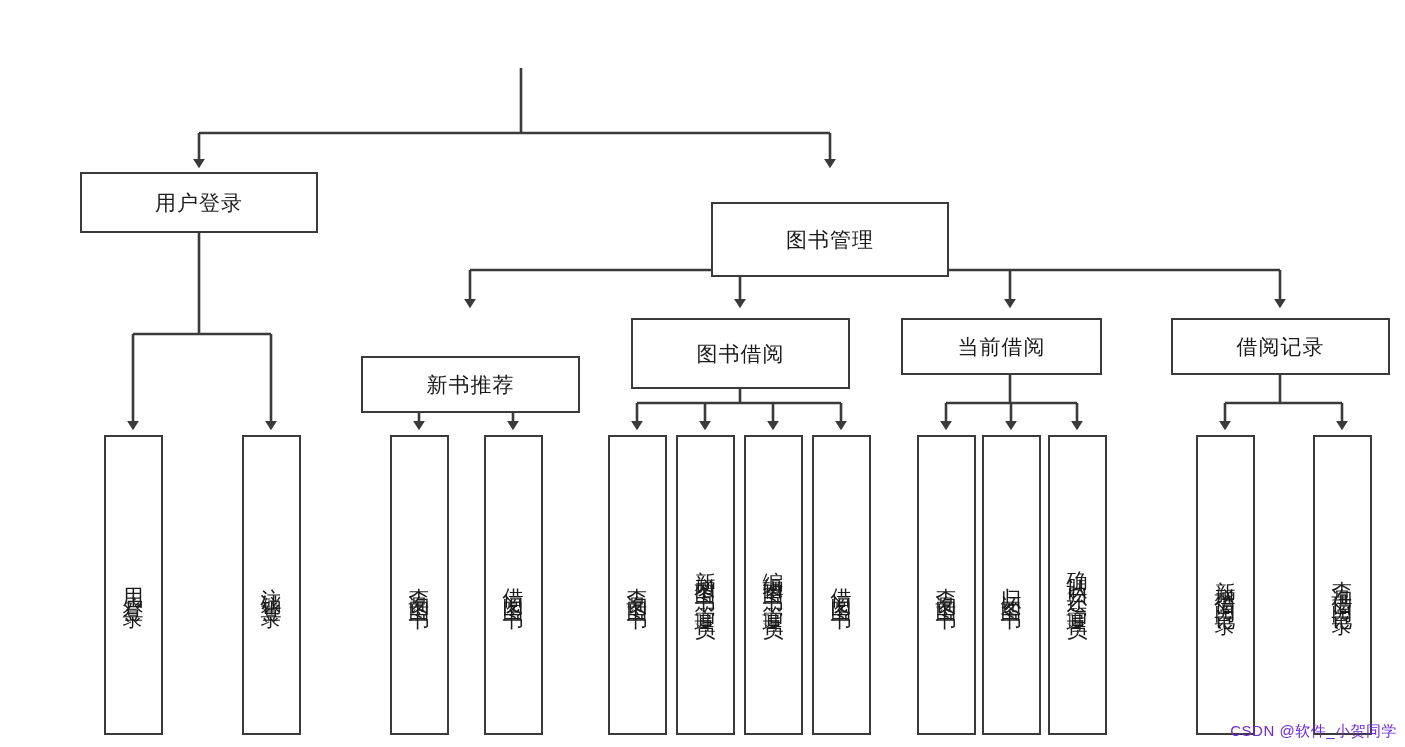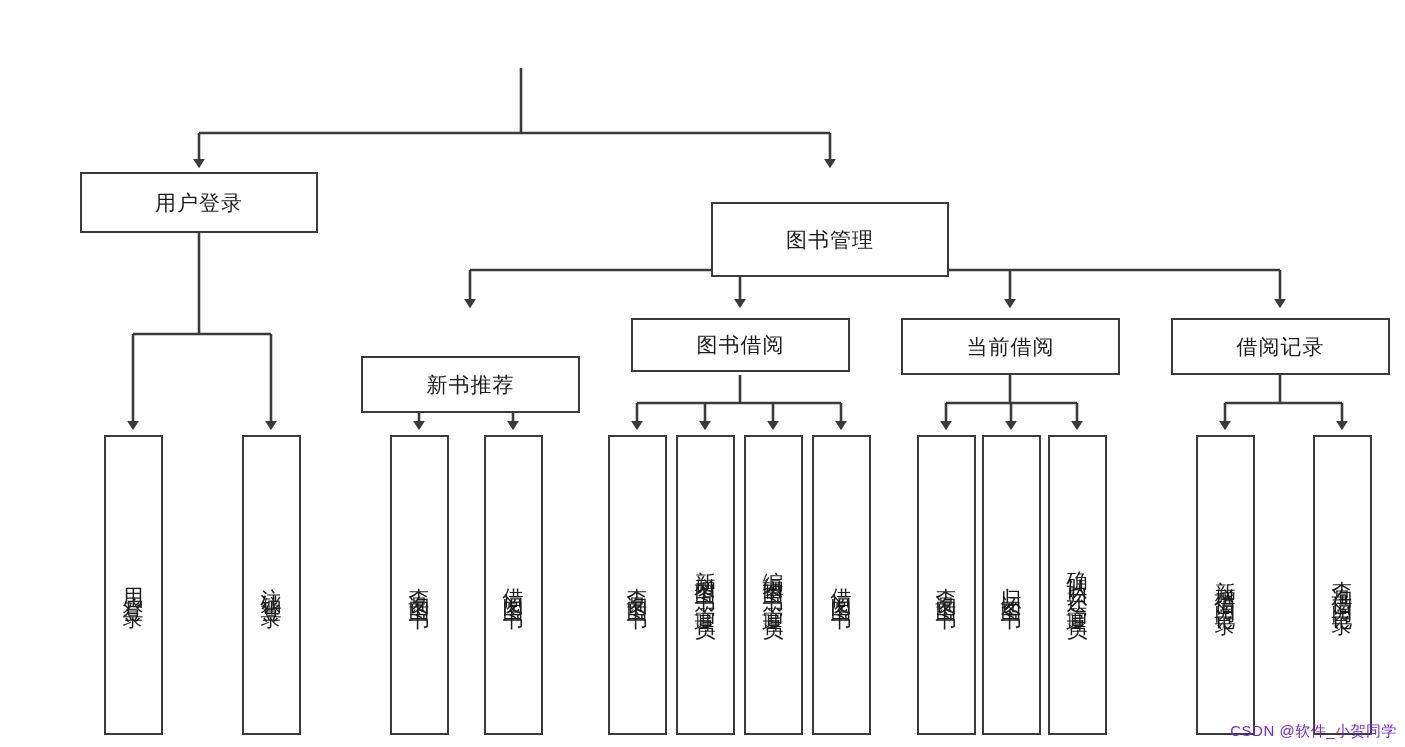--- a/index.html
+++ b/index.html
@@ -77,24 +77,24 @@
   <div class="node h" style="left:80px;top:172px;width:238px;height:61px;">
     <span>用户登录</span>
   </div>
   <div class="node h" style="left:711px;top:172px;width:238px;height:75px;margin-top:30px;">
     <span>图书管理</span>
   </div>
 
   <div class="node h" style="left:361px;top:318px;width:219px;height:57px;margin-top:38px;">
     <span>新书推荐</span>
   </div>
-  <div class="node h" style="left:631px;top:318px;width:219px;height:54px;">
+  <div class="node h" style="left:631px;top:318px;width:219px;height:71px;">
     <span>图书借阅</span>
   </div>
-  <div class="node h" style="left:901px;top:318px;width:219px;height:57px;">
+  <div class="node h" style="left:901px;top:318px;width:201px;height:57px;">
     <span>当前借阅</span>
   </div>
   <div class="node h" style="left:1171px;top:318px;width:219px;height:57px;">
     <span>借阅记录</span>
   </div>
 
   <div class="node v" style="left:104px;top:435px;width:59px;height:300px;">
     <span>用户登录</span>
   </div>
   <div class="node v" style="left:242px;top:435px;width:59px;height:300px;">

